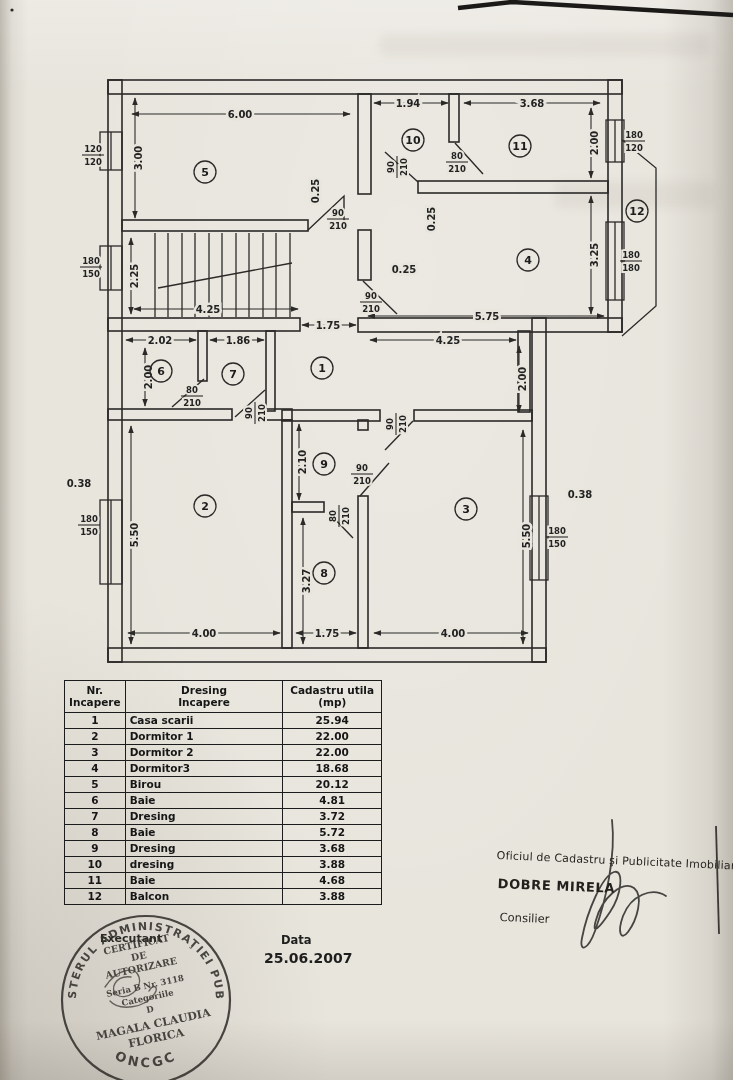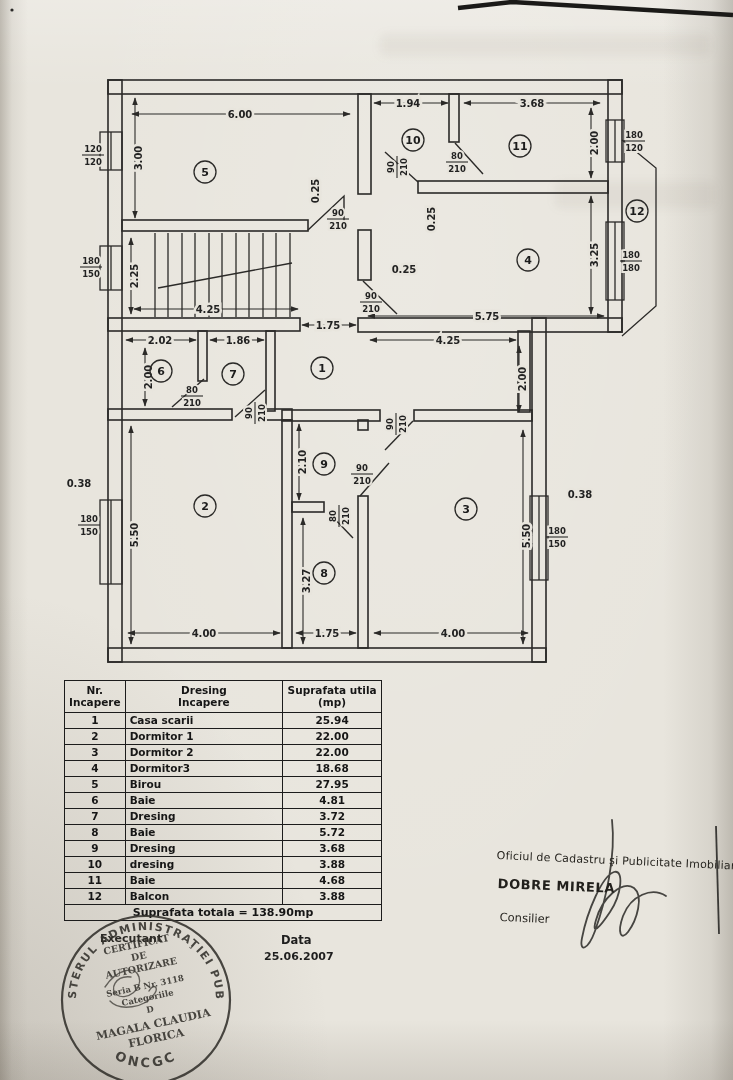--- a/index.html
+++ b/index.html
@@ -309,21 +309,21 @@
   <table class="areas">
     <colgroup>
         <col style="width:57px">
         <col style="width:161px">
         <col style="width:100px">
       </colgroup>
     <thead>
       <tr>
         <th><span>Nr.</span><br><span>Incapere</span></th>
         <th><span>Dresing</span><br><span>Incapere</span></th>
-        <th><span>Suprafata utila</span><br><span>(mp)</span></th>
+        <th><span>Cadastru utila</span><br><span>(mp)</span></th>
       </tr>
     </thead>
     <tbody>
       <tr>
           <td class="c">1</td>
           <td class="l">Casa scarii</td>
           <td class="c">25.94</td>
         </tr>
       <tr>
           <td class="c">2</td>
@@ -336,21 +336,21 @@
           <td class="c">22.00</td>
         </tr>
       <tr>
           <td class="c">4</td>
           <td class="l">Dormitor3</td>
           <td class="c">18.68</td>
         </tr>
       <tr>
           <td class="c">5</td>
           <td class="l">Birou</td>
-          <td class="c">27.95</td>
+          <td class="c">20.12</td>
         </tr>
       <tr>
           <td class="c">6</td>
           <td class="l">Baie</td>
           <td class="c">4.81</td>
         </tr>
       <tr>
           <td class="c">7</td>
           <td class="l">Dresing</td>
           <td class="c">3.72</td>
@@ -373,29 +373,26 @@
       <tr>
           <td class="c">11</td>
           <td class="l">Baie</td>
           <td class="c">4.68</td>
         </tr>
       <tr>
           <td class="c">12</td>
           <td class="l">Balcon</td>
           <td class="c">3.88</td>
         </tr>
-      <tr>
-          <td class="span" colspan="3">Suprafata totala = 138.90mp</td>
-        </tr>
     </tbody>
   </table>
 
   <div class="abs b" style="left:100px;top:932px;font-size:11px;color:#2c2a26;text-align:center;">Executant</div>
   <div class="abs b" style="left:281px;top:933px;font-size:11.5px;">Data</div>
-  <div class="abs b" style="left:264px;top:950px;font-size:11px;text-align:right;">25.06.2007</div>
+  <div class="abs b" style="left:264px;top:950px;font-size:14px;text-align:right;">25.06.2007</div>
 
   <div class="abs office" style="left:497px;top:849px;">Oficiul de Cadastru şi Publicitate Imobiliară ILF</div>
   <div class="abs oname" style="left:498px;top:876px;">DOBRE MIRELA</div>
   <div class="abs orole" style="left:500px;top:910px;">Consilier</div>
 
   <svg class="stamp-svg" width="190" height="175" viewBox="0 0 190 175">
     <defs>
       <path id="arcTop" d="M21,95 A70,70 0 1 1 161,95"></path>
       <path id="arcBot" d="M33,122 A62,62 0 0 0 149,122"></path>
     </defs>

